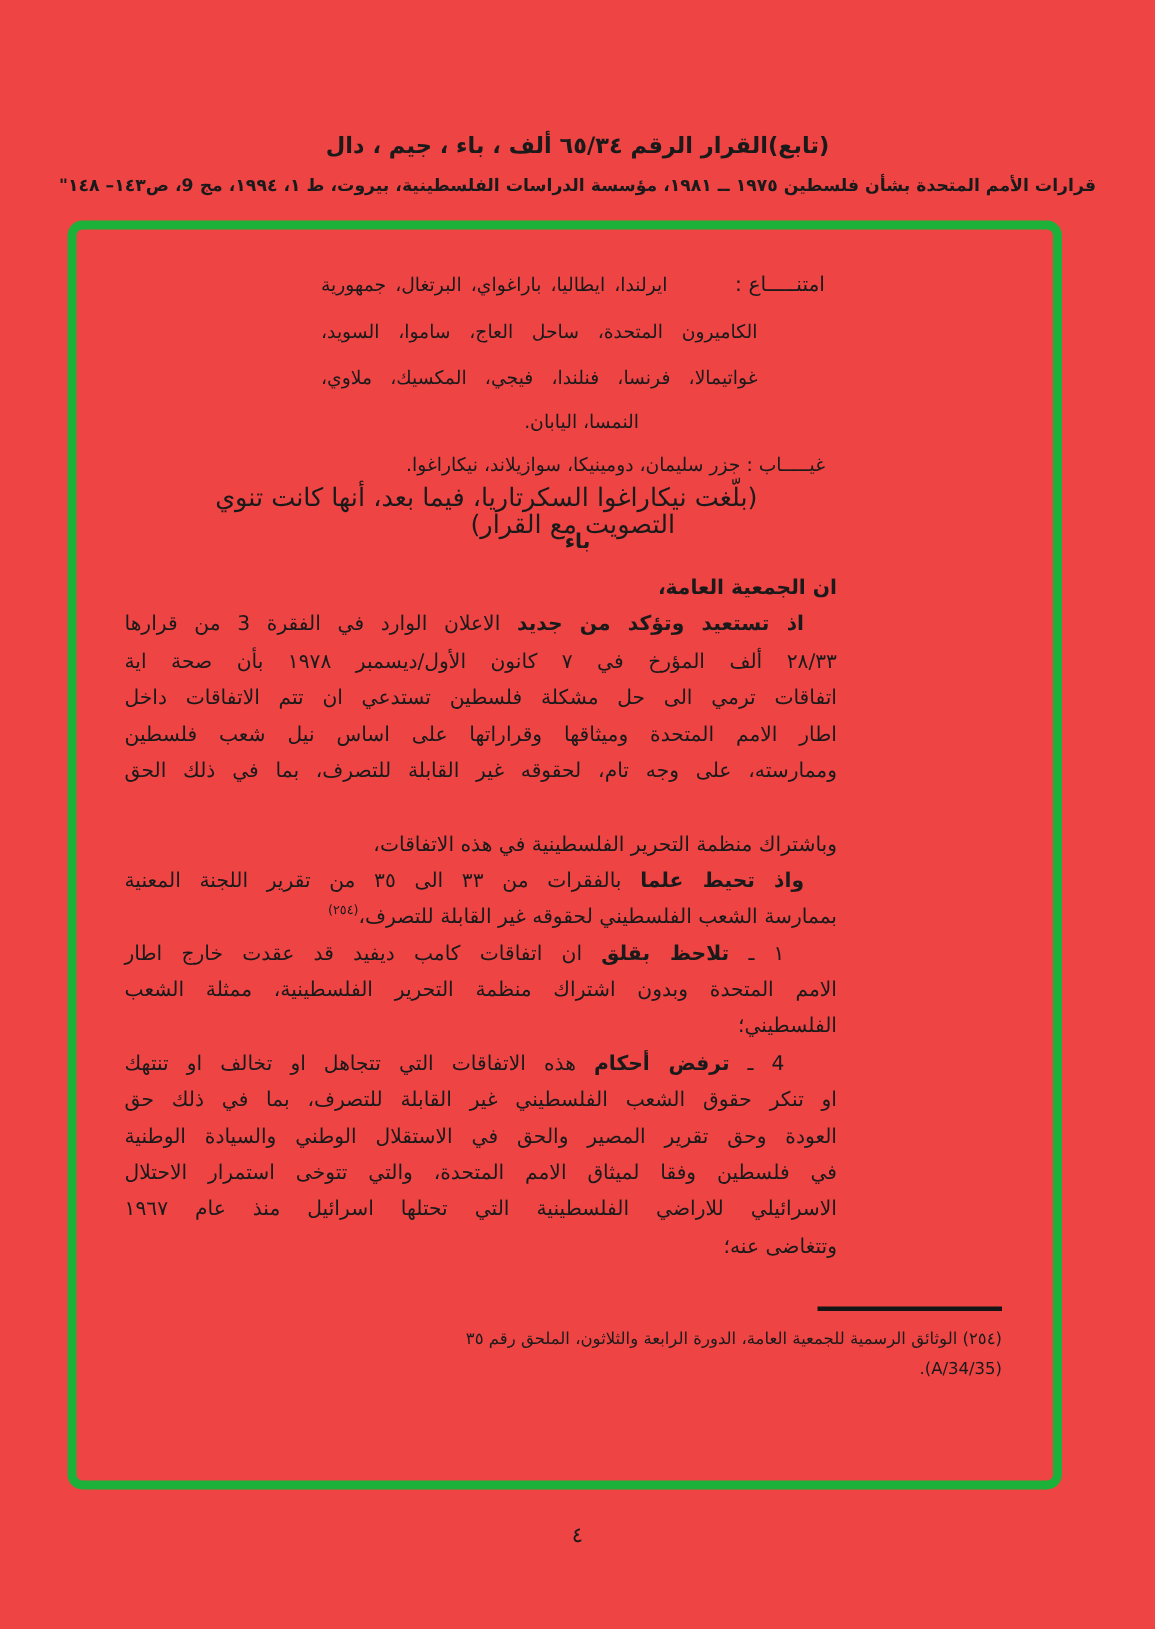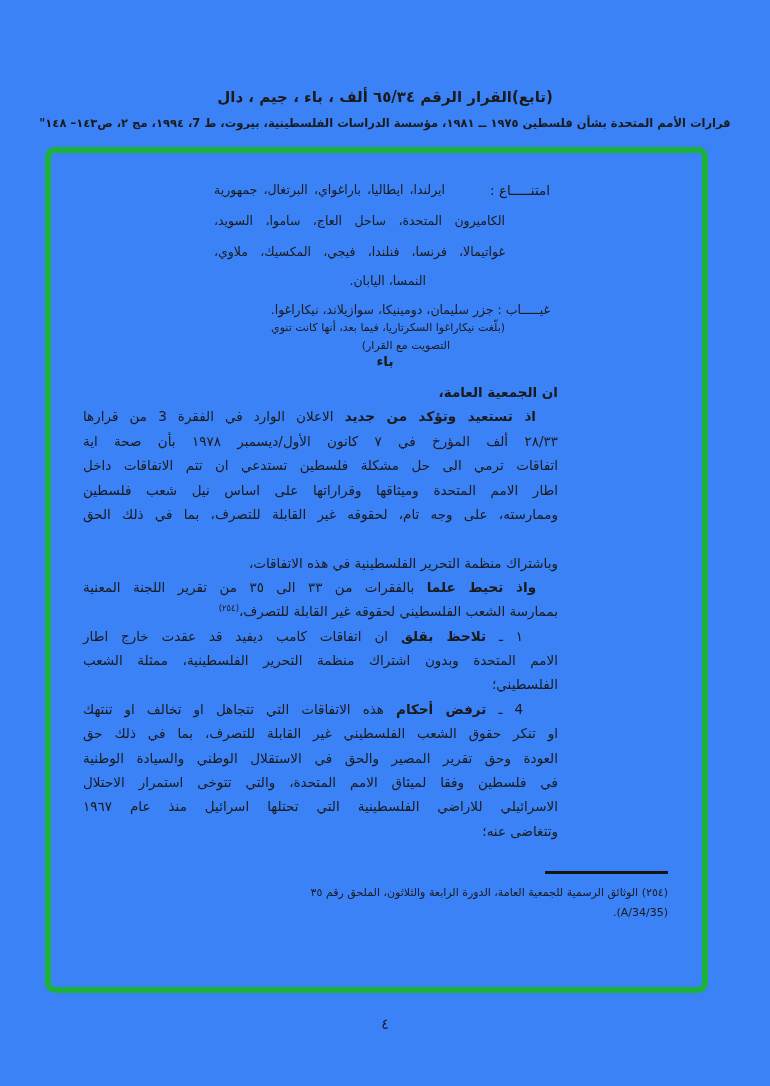--- a/index.html
+++ b/index.html
@@ -1,45 +1,45 @@
 <!DOCTYPE html>
 <html lang="ar"><head>
 <meta charset="utf-8">
 <style>
   html,body{margin:0;padding:0;background:#ffffff;}
   .page{
-    position:relative;width:770px;height:1086px;background:#3b82f6;
+    position:relative;width:770px;height:1086px;background:#ef4444;
     font-family:"DejaVu Sans",sans-serif;color:#1a1a1a;overflow:hidden;
   }
   .abs{position:absolute;}
   .rtl{direction:rtl;unicode-bidi:embed;}
   .ctr{left:0;right:0;text-align:center;}
   .nw{white-space:nowrap;}
   .b{font-weight:bold;}
   .jl{text-align:justify;text-align-last:justify;}
   .hline{font-size:15px;font-weight:bold;}
   .srcline{font-size:11.5px;font-weight:bold;letter-spacing:0px;}
   .frame{
     left:45px;top:147px;width:651px;height:834px;
     border:6px solid #1cb23a;border-radius:10px;background:transparent;
   }
   .line{font-size:13.5px;line-height:1.4;}
-  .small{font-size:11px;line-height:1.35;}
+  .small{font-size:17px;line-height:1.35;}
   .fnote{font-size:11px;line-height:1.3;}
   .ref{font-size:8.5px;vertical-align:super;line-height:0;}
   .rule{height:3px;background:#151515;}
   .pgnum{font-size:14px;}
 </style>
 </head>
 <body>
 
 <div class="page rtl">
 
   <div class="abs ctr hline rtl nw" style="top:88px;">(تابع)القرار الرقم ٦٥/٣٤ ألف ، باء ، جيم ، دال</div>
-  <div class="abs ctr srcline rtl nw" style="top:116px;">قرارات الأمم المتحدة بشأن فلسطين ١٩٧٥ ــ ١٩٨١، مؤسسة الدراسات الفلسطينية، بيروت، ط 7، ١٩٩٤، مج ٢، ص١٤٣– ١٤٨"</div>
+  <div class="abs ctr srcline rtl nw" style="top:116px;">قرارات الأمم المتحدة بشأن فلسطين ١٩٧٥ ــ ١٩٨١، مؤسسة الدراسات الفلسطينية، بيروت، ط ١، ١٩٩٤، مج 9، ص١٤٣– ١٤٨"</div>
 
   <div class="abs frame"></div>
 
   <div class="abs line rtl nw" style="top:181px;right:220px;">امتنـــــاع :</div>
   <div class="abs line rtl jl" style="top:181px;right:325px;width:231px;font-size:12.5px;">ايرلندا، ايطاليا، باراغواي، البرتغال، جمهورية</div>
   <div class="abs line rtl jl" style="top:212px;right:265px;width:291px;font-size:12.5px;">الكاميرون المتحدة، ساحل العاج، ساموا، السويد،</div>
   <div class="abs line rtl jl" style="top:243px;right:265px;width:291px;font-size:12.5px;">غواتيمالا، فرنسا، فنلندا، فيجي، المكسيك، ملاوي،</div>
   <div class="abs line rtl nw" style="top:272px;right:344px;font-size:12.5px;">النمسا، اليابان.</div>
 
   <div class="abs line rtl nw" style="top:301px;right:220px;font-size:12.5px;">

